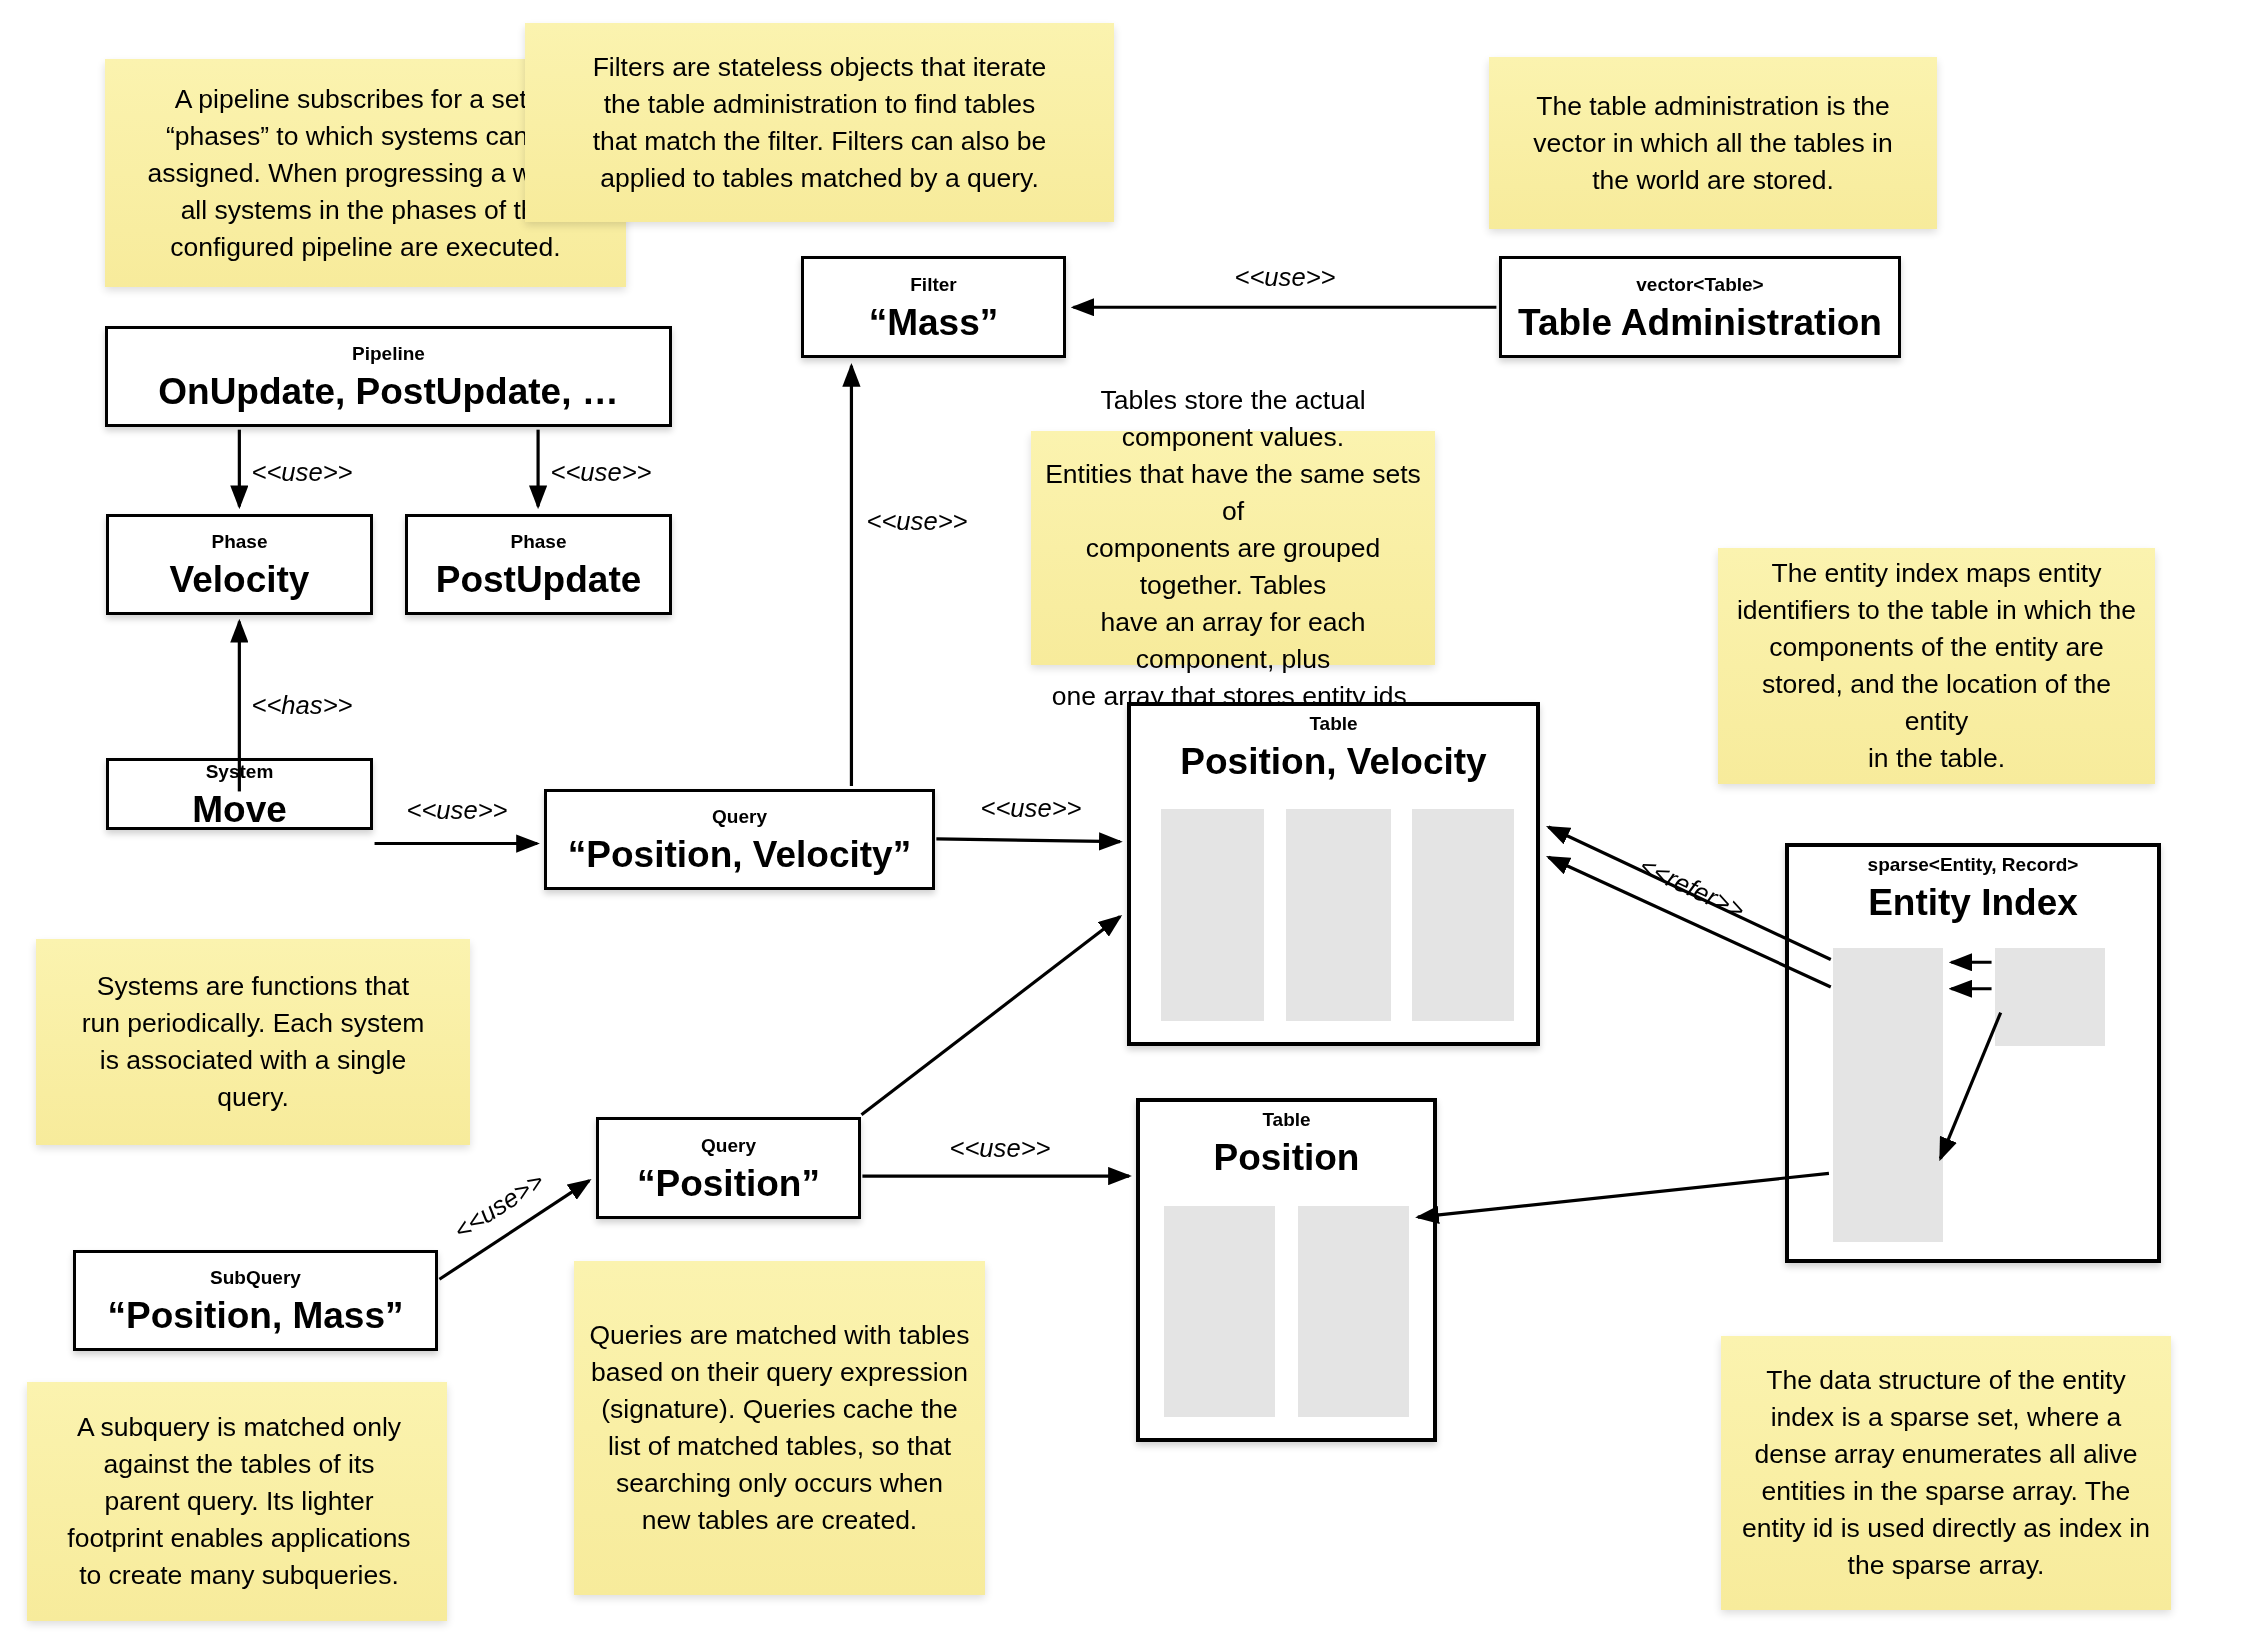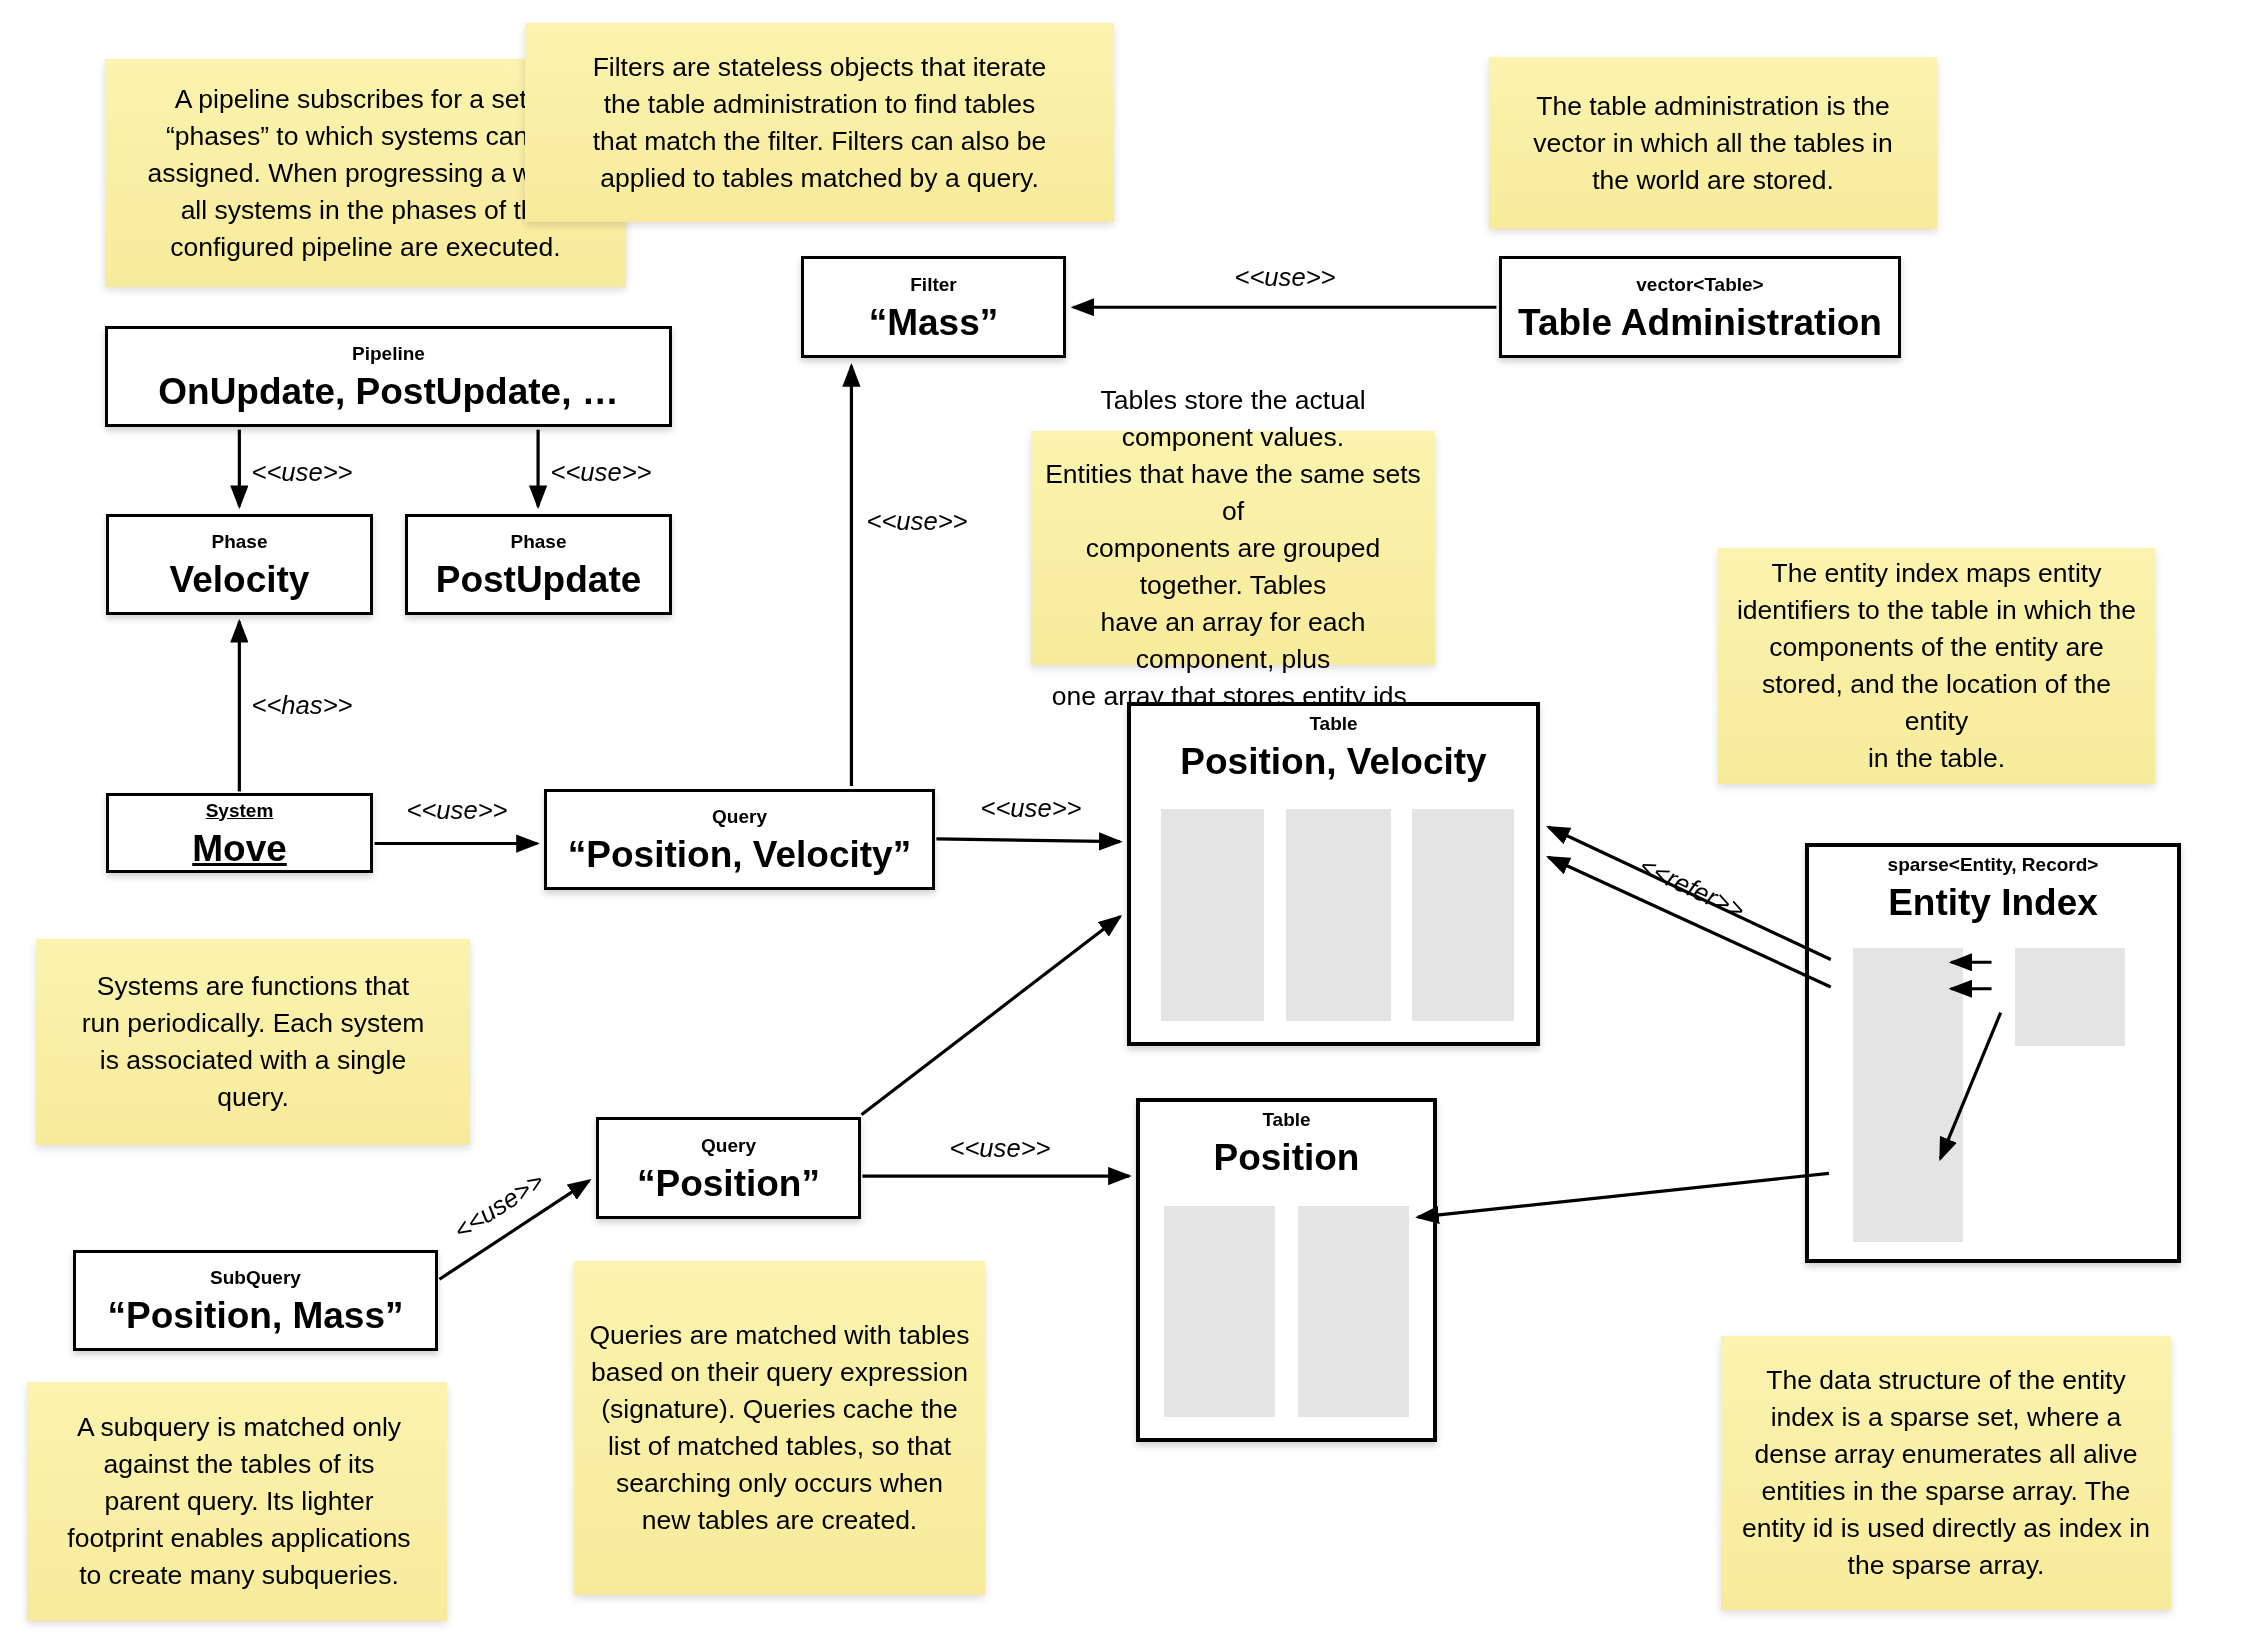--- a/index.html
+++ b/index.html
@@ -90,21 +90,21 @@
   <div class="ubox" style="left:106px; top:514px; width:267px; height:101px;">
     <div class="t">Phase</div>
     <div class="n">Velocity</div>
   </div>
 
   <div class="ubox" style="left:405px; top:514px; width:267px; height:101px;">
     <div class="t">Phase</div>
     <div class="n">PostUpdate</div>
   </div>
 
-  <div class="ubox" style="left:106px; top:793px; width:267px; height:80px;text-decoration:underline;">
+  <div class="ubox" style="left:106px; top:758px; width:267px; height:72px;">
     <div class="t">System</div>
     <div class="n">Move</div>
   </div>
 
   <div class="ubox" style="left:544px; top:789px; width:391px; height:101px;">
     <div class="t">Query</div>
     <div class="n">“Position, Velocity”</div>
   </div>
 
   <div class="ubox" style="left:801px; top:256px; width:265px; height:102px;">
@@ -125,21 +125,21 @@
     <div class="graycol" style="left:281px; top:103px; width:102px; height:212px;"></div>
   </div>
 
   <div class="ubox bigbox" style="left:1136px; top:1098px; width:301px; height:344px;">
     <div class="t">Table</div>
     <div class="n">Position</div>
     <div class="graycol" style="left:24px;  top:104px; width:111px; height:211px;"></div>
     <div class="graycol" style="left:158px; top:104px; width:111px; height:211px;"></div>
   </div>
 
-  <div class="ubox bigbox" style="left:1785px; top:843px; width:376px; height:420px;margin-left:20px;">
+  <div class="ubox bigbox" style="left:1785px; top:843px; width:376px; height:420px;">
     <div class="t">sparse&lt;Entity, Record&gt;</div>
     <div class="n">Entity Index</div>
     <div class="graycol" style="left:44px;  top:101px; width:110px; height:294px;"></div>
     <div class="graycol" style="left:206px; top:101px; width:110px; height:98px;"></div>
   </div>
 
   <div class="ubox" style="left:73px; top:1250px; width:365px; height:101px;">
     <div class="t">SubQuery</div>
     <div class="n">“Position, Mass”</div>
   </div>

